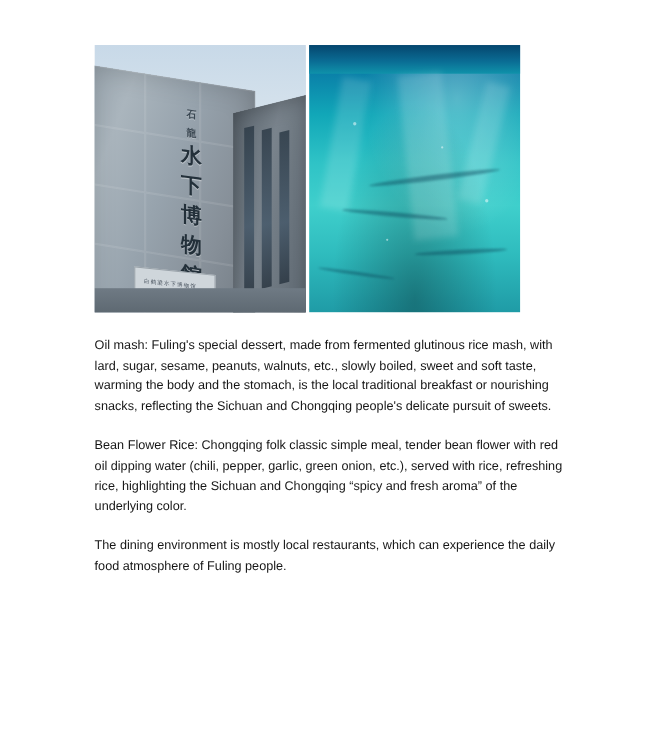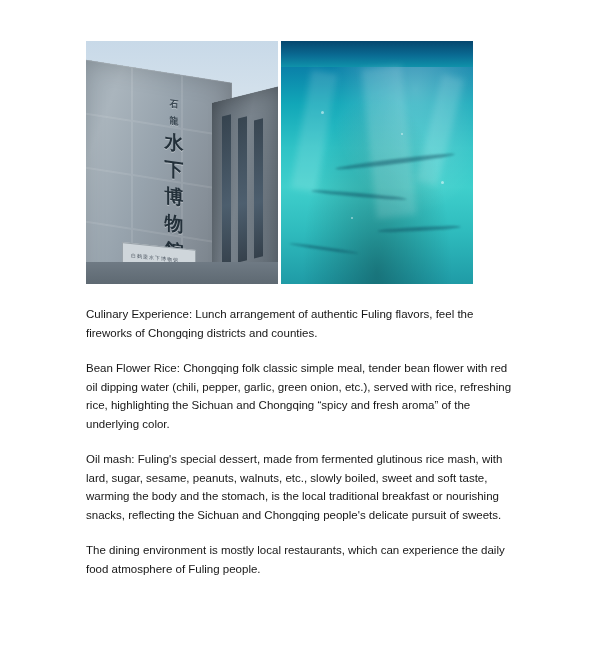--- a/index.html
+++ b/index.html
@@ -250,19 +250,18 @@
         <div class="speck" style="left:40px;top:70px;width:3px;height:3px;"></div>
         <div class="speck" style="left:120px;top:92px;width:2px;height:2px;"></div>
         <div class="speck" style="left:160px;top:140px;width:3px;height:3px;"></div>
         <div class="speck" style="left:70px;top:176px;width:2px;height:2px;"></div>
       </div>
     </div>
 
   </div>
 
   <div class="body-text">
-    <p>Culinary Experience: Lunch arrangement of authentic Fuling flavors, feel the fireworks of Chongqing districts and counties.</p>
+    <p>Oil mash: Fuling's special dessert, made from fermented glutinous rice mash, with lard, sugar, sesame, peanuts, walnuts, etc., slowly boiled, sweet and soft taste, warming the body and the stomach, is the local traditional breakfast or nourishing snacks, reflecting the Sichuan and Chongqing people's delicate pursuit of sweets.</p>
     <p>Bean Flower Rice: Chongqing folk classic simple meal, tender bean flower with red oil dipping water (chili, pepper, garlic, green onion, etc.), served with rice, refreshing rice, highlighting the Sichuan and Chongqing “spicy and fresh aroma” of the underlying color.</p>
-    <p>Oil mash: Fuling's special dessert, made from fermented glutinous rice mash, with lard, sugar, sesame, peanuts, walnuts, etc., slowly boiled, sweet and soft taste, warming the body and the stomach, is the local traditional breakfast or nourishing snacks, reflecting the Sichuan and Chongqing people's delicate pursuit of sweets.</p>
     <p>The dining environment is mostly local restaurants, which can experience the daily food atmosphere of Fuling people.</p>
   </div>
 
 </div>
 
 </body></html>

